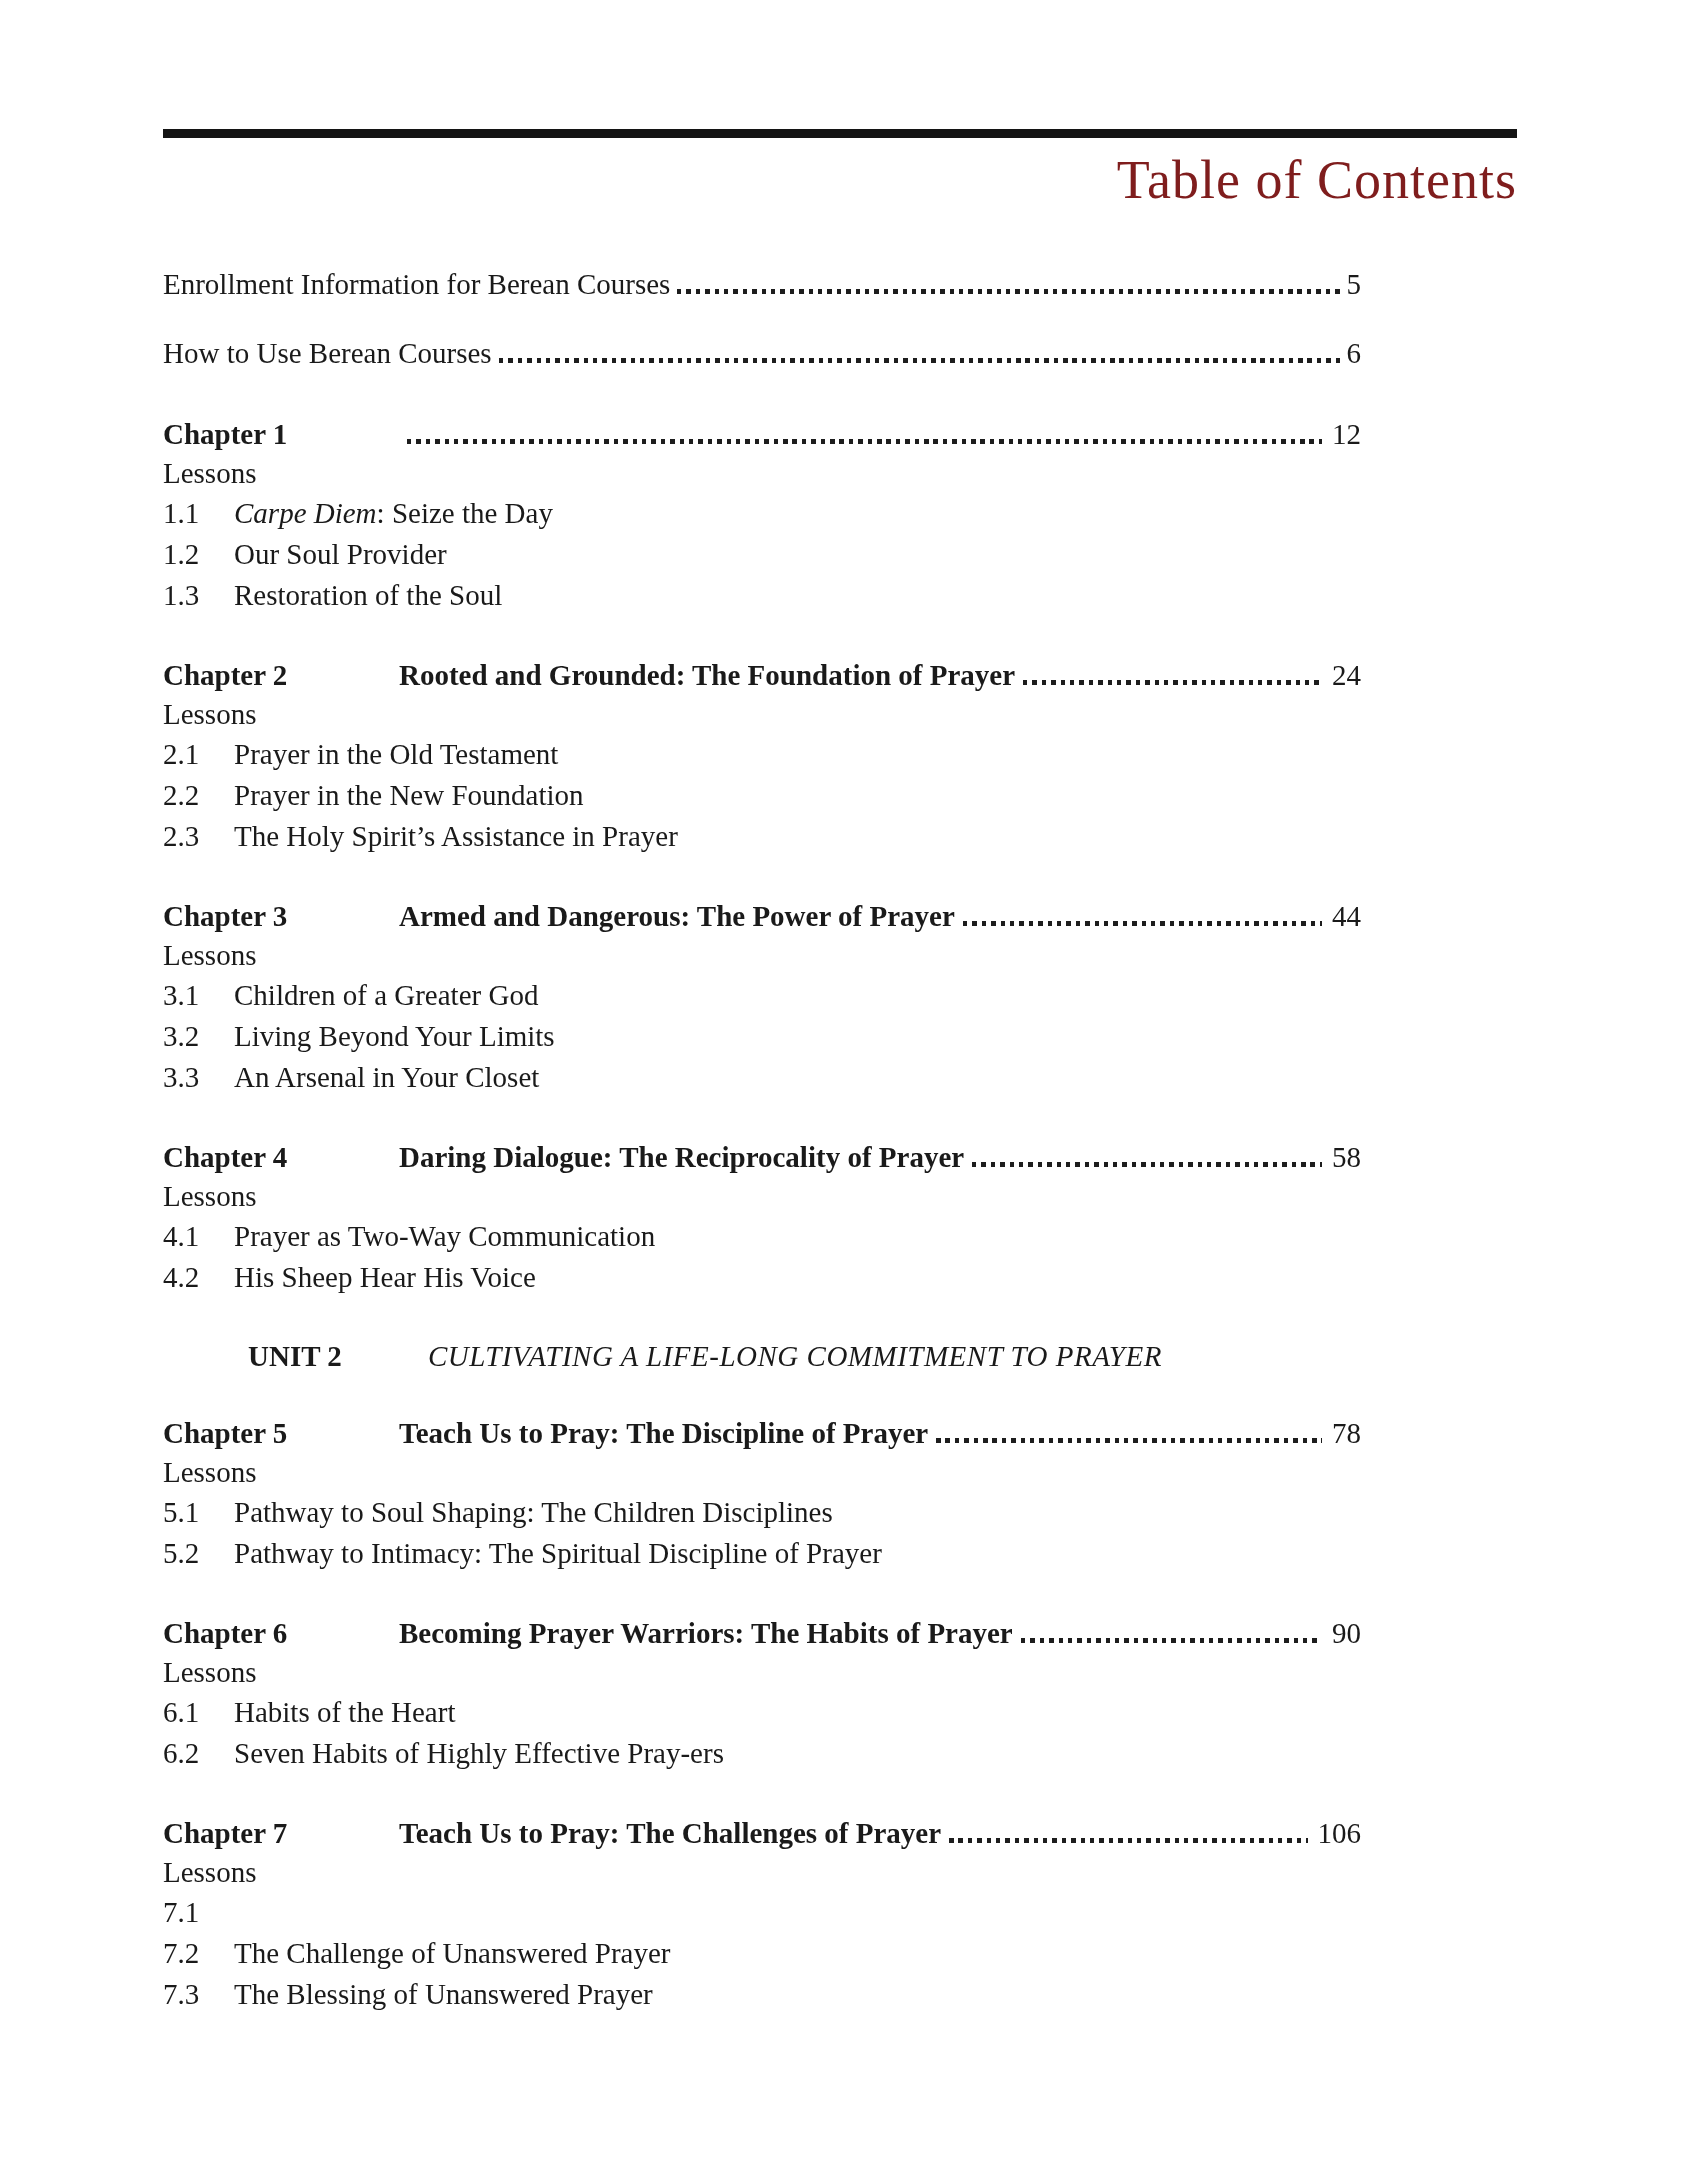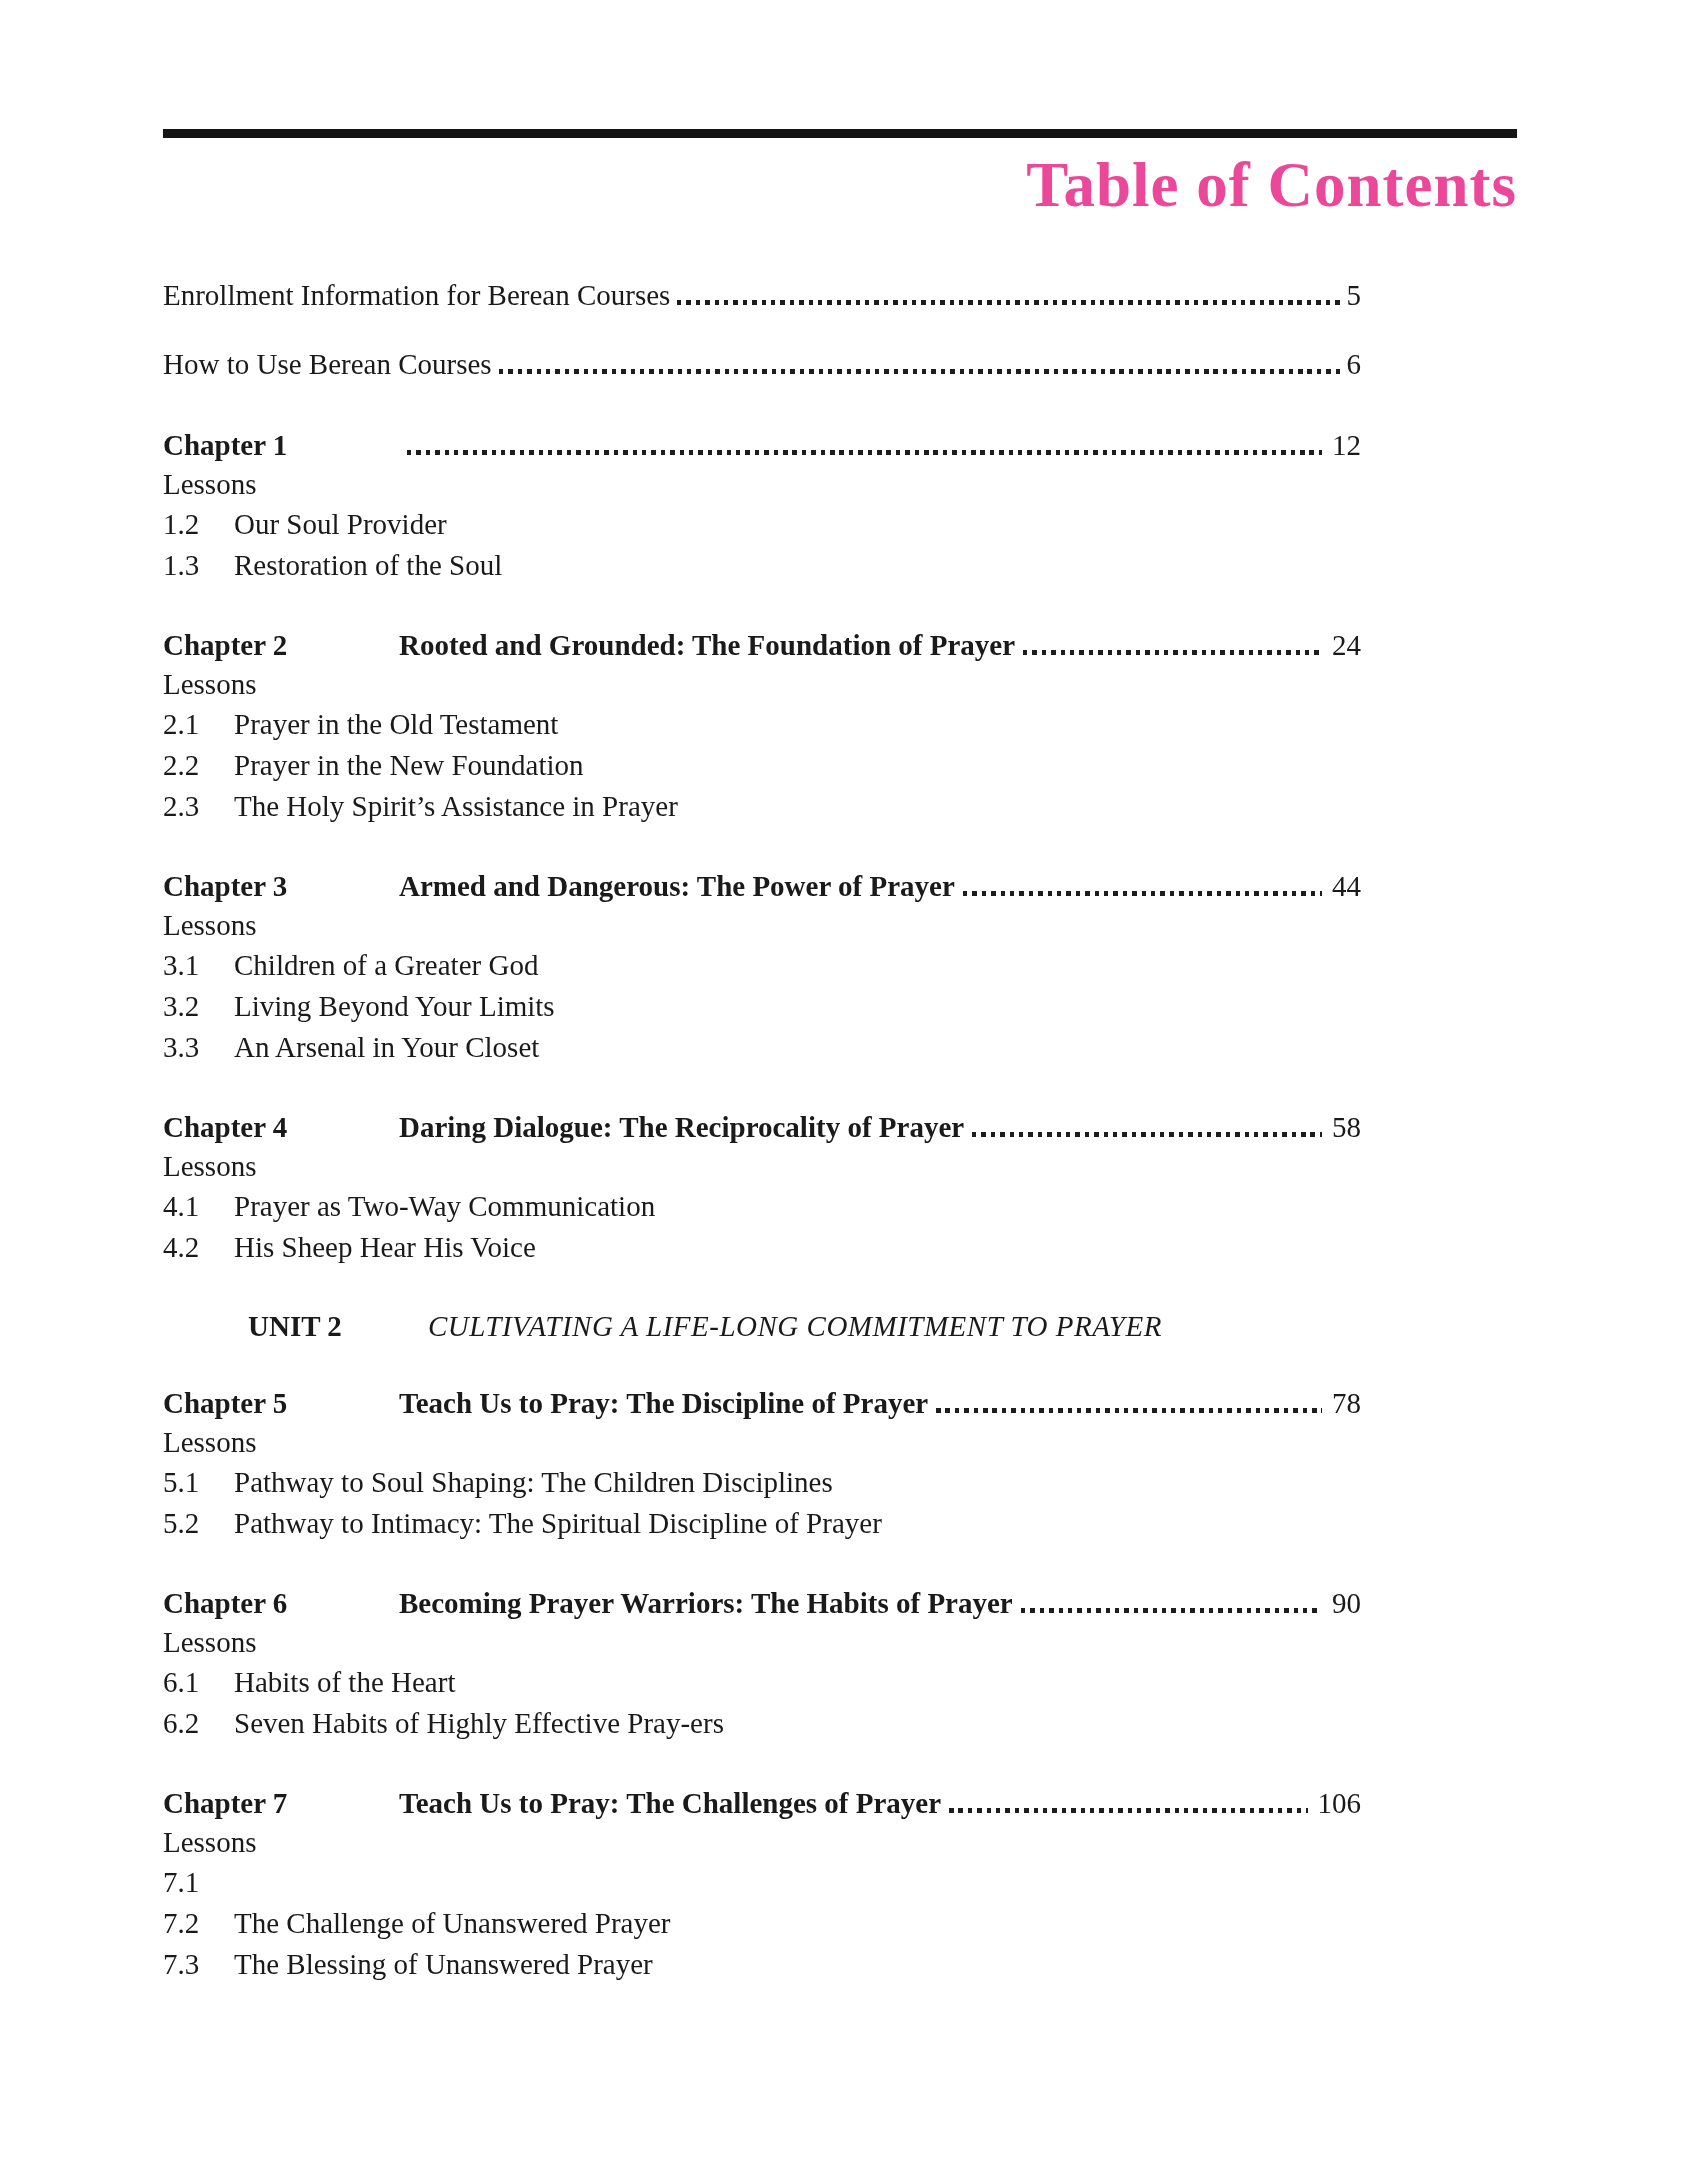--- a/index.html
+++ b/index.html
@@ -10,25 +10,25 @@
     color:#1a1a1a;
   }
   .page{position:relative;width:1683px;height:2178px;overflow:hidden;background:#fff;}
 
   
   .masthead{margin:129px 0 0 163px;width:1354px;}
   .rule{height:9px;background:#141414;}
   .doc-title{
     margin-top:12px;
     text-align:right;
-    font-size:63px;
-    font-weight:bold;
+    font-size:54px;
+    font-weight:normal;
     line-height:1.12;
     letter-spacing:1px;
-    color:#ec4899;
+    color:#7f1d1d;
   }
 
   
   .toc{margin:53px 0 0 163px;width:1198px;font-size:29px;}
   .row{display:flex;align-items:baseline;}
   .fm-row{line-height:43px;margin-top:26px;}
   .fm-label{white-space:nowrap;}
   .pageno{white-space:nowrap;}
   .leader{
     flex:1 1 auto;min-width:30px;height:5px;
@@ -78,20 +78,24 @@
 
 
     <section class="chapter">
       <div class="row chapter-row">
         <span class="ch-label">Chapter 1</span>
         <span class="leader"></span>
         <span class="pageno">12</span>
       </div>
       <div class="lessons-label">Lessons</div>
       <div class="row lesson-row">
+        <span class="ls-num">1.1</span>
+        <span class="ls-title"><span class="it">Carpe Diem</span><span>: Seize the Day</span></span>
+      </div>
+      <div class="row lesson-row">
         <span class="ls-num">1.2</span>
         <span class="ls-title"><span class="it"></span><span>Our Soul Provider</span></span>
       </div>
       <div class="row lesson-row">
         <span class="ls-num">1.3</span>
         <span class="ls-title"><span class="it"></span><span>Restoration of the Soul</span></span>
       </div>
     </section>
 
     <section class="chapter">

